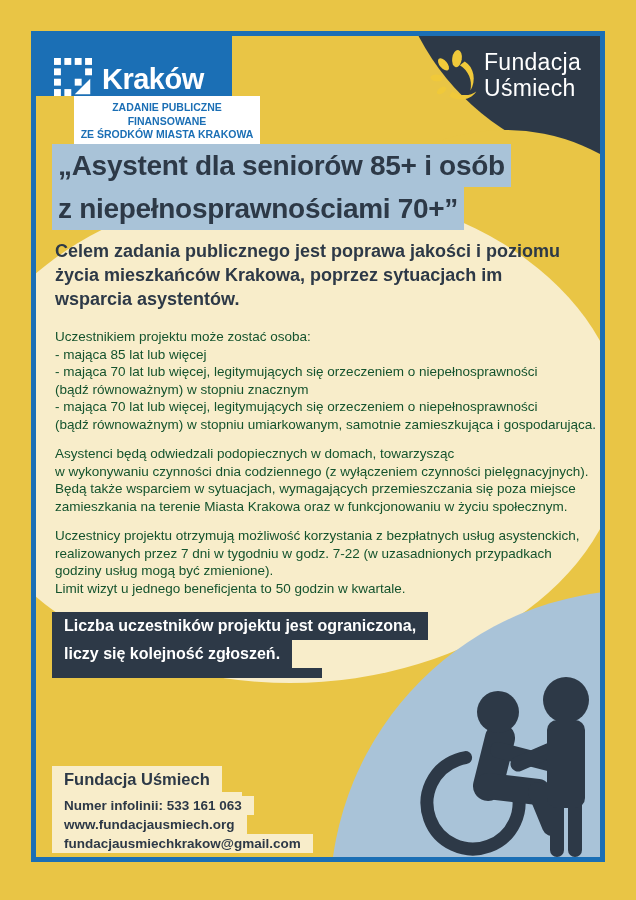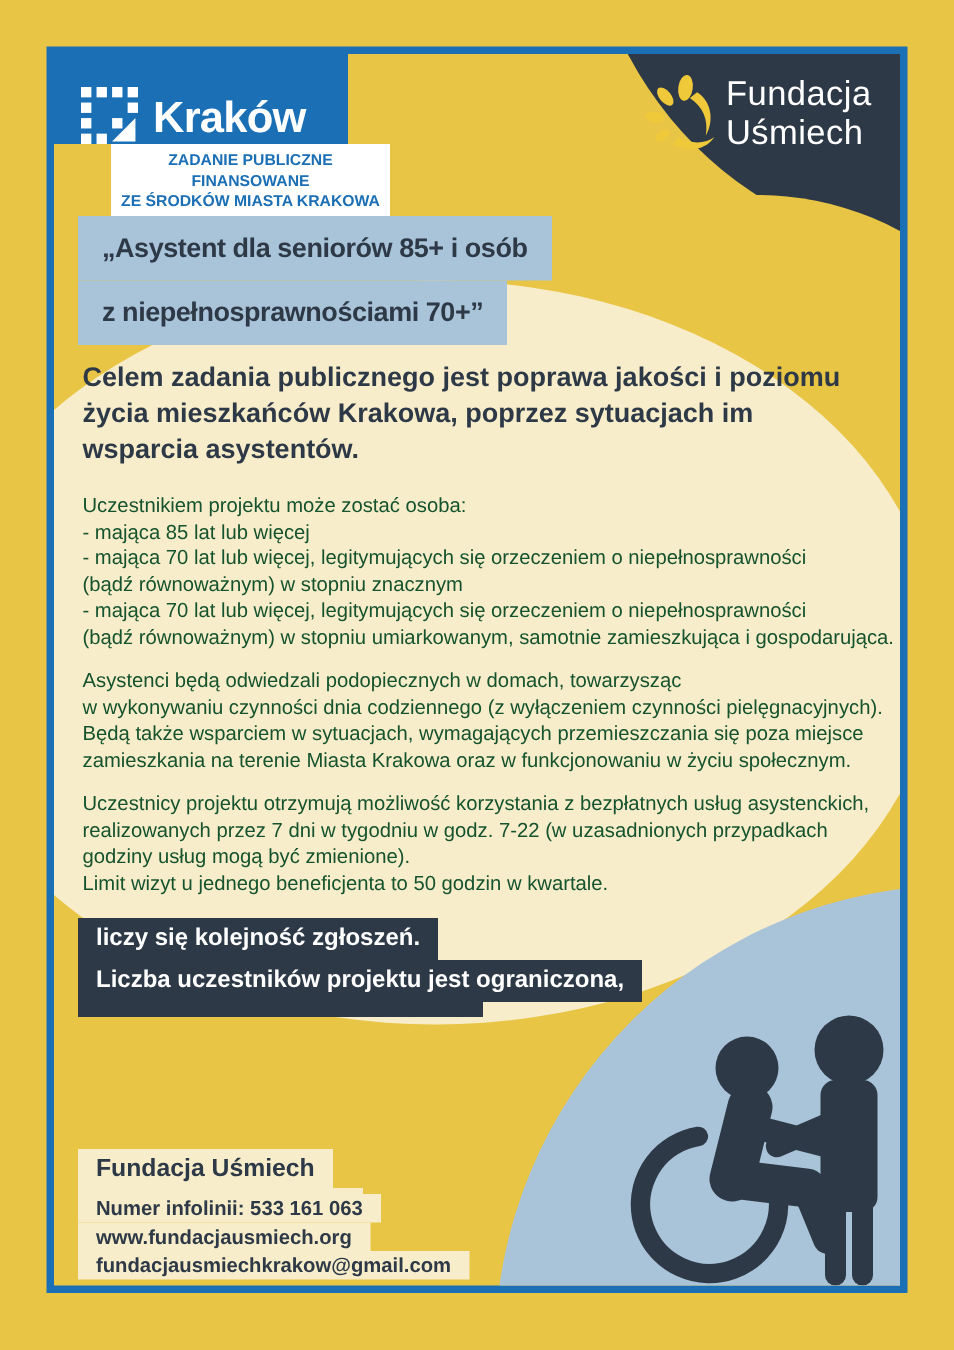--- a/index.html
+++ b/index.html
@@ -22,21 +22,21 @@
   .badge{left:6px;top:60px;width:182px;background:#fff;padding:5px 2px;
          font-size:10.5px;line-height:13.5px;font-weight:700;color:#1b6fb5;
          text-align:center;white-space:pre-line;margin-left:32px;}
   .found-logo{left:394px;top:12px;display:flex;align-items:center;gap:0;}
   .found-logo svg{position:static;}
   .found-name{position:static;color:#fff;font-size:23px;line-height:26px;font-weight:400;
               white-space:pre-line;letter-spacing:0.3px;}
   
   .title{left:16px;top:108px;}
   .title div{position:static;width:fit-content;background:#a9c3d8;color:#2d3947;
-             font-size:18px;line-height:43px;font-weight:700;padding:0 16px;white-space:pre;letter-spacing:-0.3px;}
+             font-size:28px;line-height:43px;font-weight:700;padding:0 6px;white-space:pre;letter-spacing:-0.3px;}
   .lead{left:19px;top:203px;font-size:18px;line-height:24px;font-weight:700;
         color:#2d3947;white-space:pre;}
   .bodytext{left:19px;top:292px;}
   .bodytext p{position:static;margin:0 0 12px 0;font-size:13.5px;line-height:17.5px;
               color:#14532d;white-space:pre;}
   .callouts{left:16px;top:576px;}
   .callouts div{position:static;}
   .hl-navy div{width:fit-content;background:#2d3947;color:#fff;font-weight:700;
                font-size:16px;line-height:22px;padding:3px 12px;white-space:pre;}
   .navy-spacer{width:270px;height:10px;background:#2d3947;}
@@ -136,22 +136,22 @@
 Będą także wsparciem w sytuacjach, wymagających przemieszczania się poza miejsce
 zamieszkania na terenie Miasta Krakowa oraz w funkcjonowaniu w życiu społecznym.</p>
       <p>Uczestnicy projektu otrzymują możliwość korzystania z bezpłatnych usług asystenckich,
 realizowanych przez 7 dni w tygodniu w godz. 7-22 (w uzasadnionych przypadkach
 godziny usług mogą być zmienione).
 Limit wizyt u jednego beneficjenta to 50 godzin w kwartale.</p>
     </div>
 
     <div class="callouts">
       <div class="hl-navy">
+          <div>Liczba uczestników projektu jest ograniczona,</div>
           <div>liczy się kolejność zgłoszeń.</div>
-          <div>Liczba uczestników projektu jest ograniczona,</div>
         </div>
       <div class="navy-spacer"></div>
     </div>
 
     <div class="contact">
       <div class="hl-cream-head">
           <div>Fundacja Uśmiech</div>
         </div>
       <div class="cream-spacer"></div>
       <div class="hl-cream">

